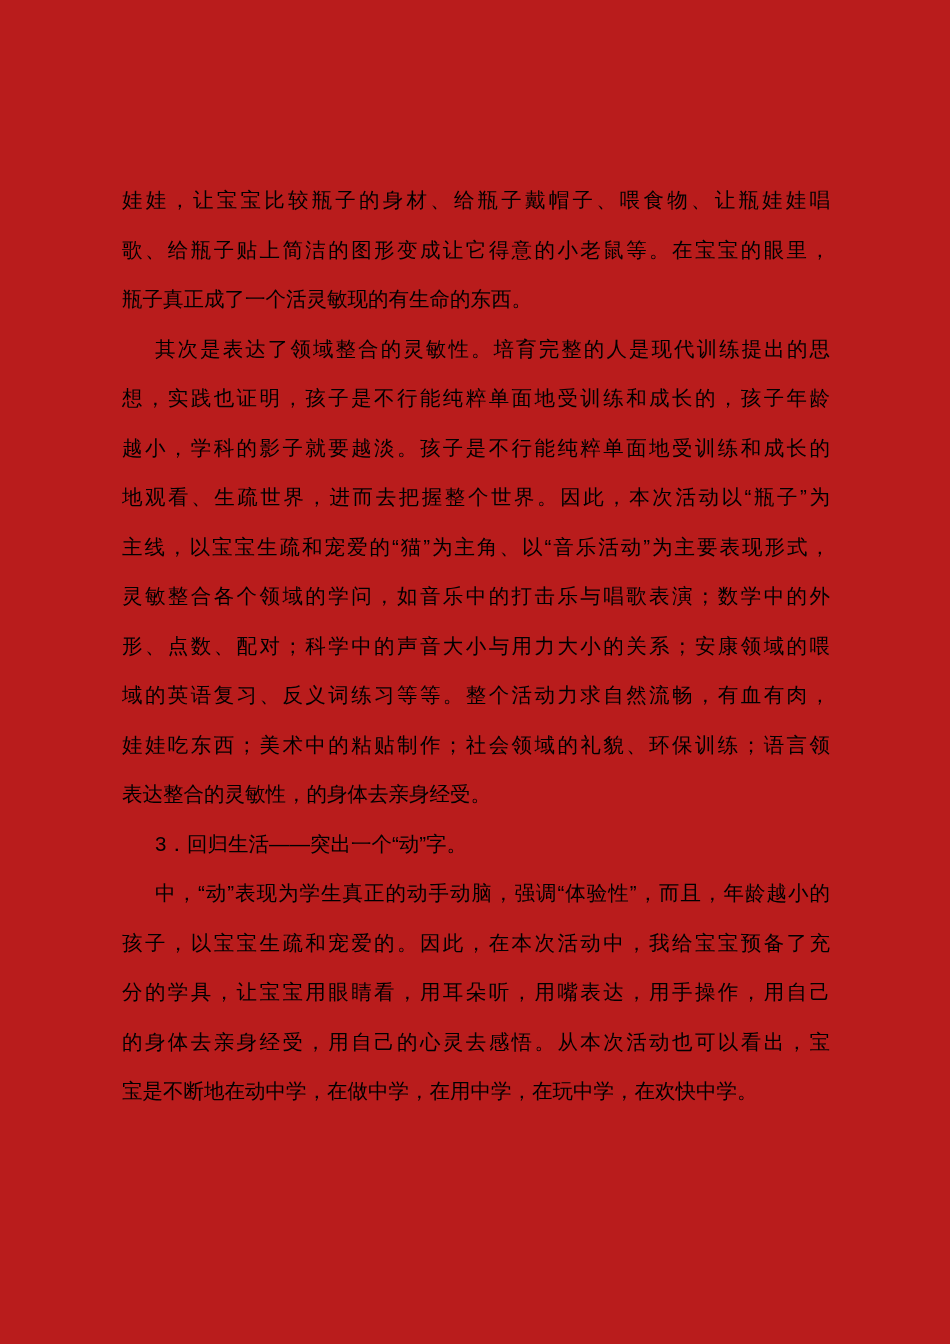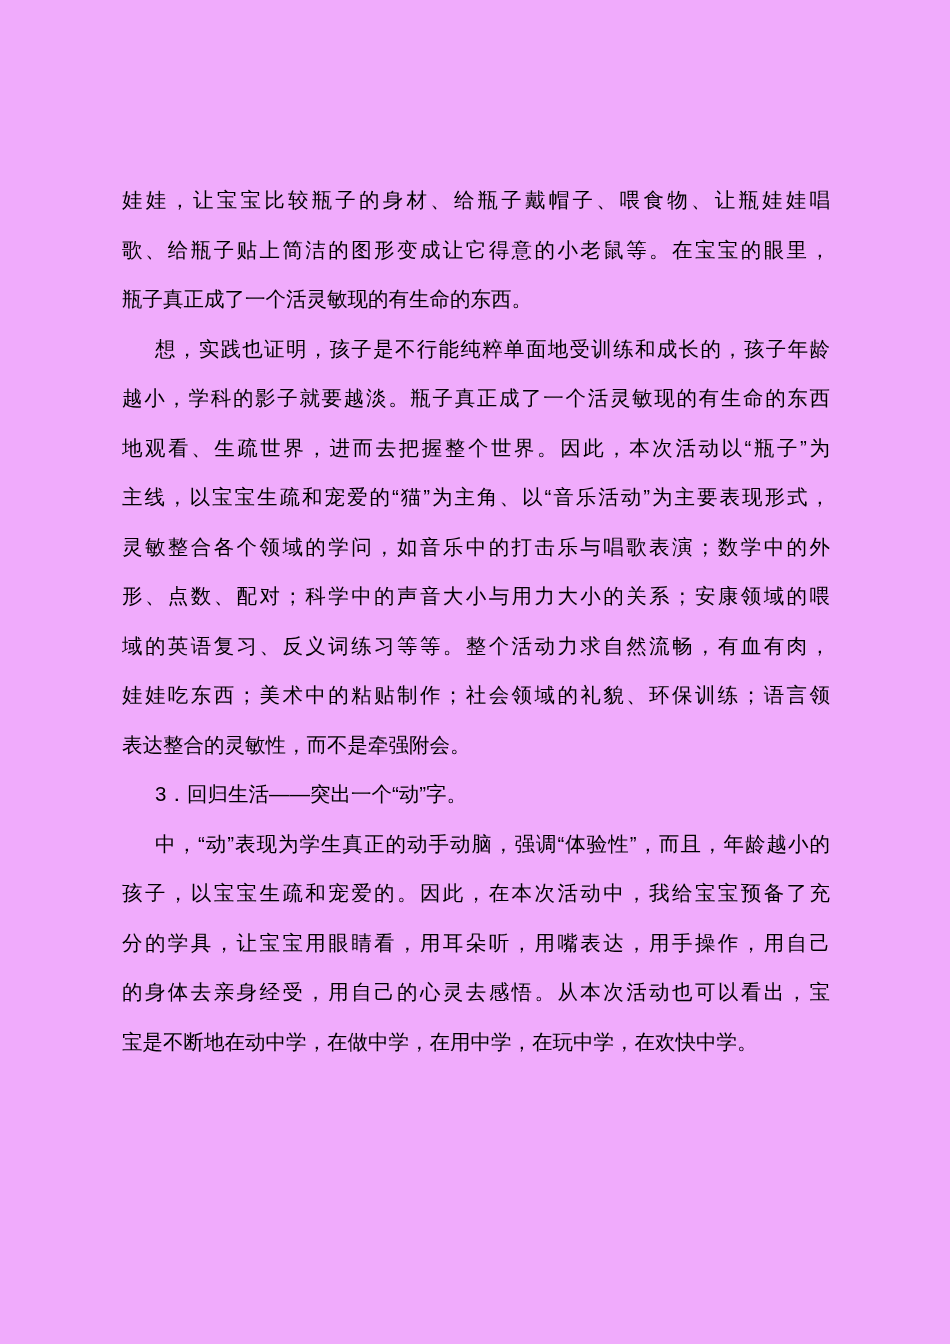--- a/index.html
+++ b/index.html
@@ -4,21 +4,21 @@
 <style>
   html, body {
     margin: 0;
     padding: 0;
     background: #ffffff;
   }
   .page {
     position: relative;
     width: 950px;
     height: 1344px;
-    background: #f0abfc;
+    background: #b91c1c;
     overflow: hidden;
   }
   .text-block {
     position: absolute;
     left: 122px;
     top: 175px;
     width: 708px;
     color: #000000;
     font-family: "Liberation Sans", sans-serif;
     font-size: 20.5px;
@@ -48,29 +48,30 @@
 <body>
 
 <div class="page">
   <div class="text-block">
       <div class="para">
         <div class="line">娃娃，让宝宝比较瓶子的身材、给瓶子戴帽子、喂食物、让瓶娃娃唱</div>
         <div class="line">歌、给瓶子贴上简洁的图形变成让它得意的小老鼠等。在宝宝的眼里，</div>
         <div class="line last">瓶子真正成了一个活灵敏现的有生命的东西。</div>
       </div>
       <div class="para indent">
+        <div class="line">其次是表达了领域整合的灵敏性。培育完整的人是现代训练提出的思</div>
         <div class="line">想，实践也证明，孩子是不行能纯粹单面地受训练和成长的，孩子年龄</div>
-        <div class="line">越小，学科的影子就要越淡。瓶子真正成了一个活灵敏现的有生命的东西</div>
+        <div class="line">越小，学科的影子就要越淡。孩子是不行能纯粹单面地受训练和成长的</div>
         <div class="line">地观看、生疏世界，进而去把握整个世界。因此，本次活动以“瓶子”为</div>
         <div class="line">主线，以宝宝生疏和宠爱的“猫”为主角、以“音乐活动”为主要表现形式，</div>
         <div class="line">灵敏整合各个领域的学问，如音乐中的打击乐与唱歌表演；数学中的外</div>
         <div class="line">形、点数、配对；科学中的声音大小与用力大小的关系；安康领域的喂</div>
         <div class="line">域的英语复习、反义词练习等等。整个活动力求自然流畅，有血有肉，</div>
         <div class="line">娃娃吃东西；美术中的粘贴制作；社会领域的礼貌、环保训练；语言领</div>
-        <div class="line last">表达整合的灵敏性，而不是牵强附会。</div>
+        <div class="line last">表达整合的灵敏性，的身体去亲身经受。</div>
       </div>
       <div class="para indent">
         <div class="line last">3．回归生活——突出一个“动”字。</div>
       </div>
       <div class="para indent">
         <div class="line">中，“动”表现为学生真正的动手动脑，强调“体验性”，而且，年龄越小的</div>
         <div class="line">孩子，以宝宝生疏和宠爱的。因此，在本次活动中，我给宝宝预备了充</div>
         <div class="line">分的学具，让宝宝用眼睛看，用耳朵听，用嘴表达，用手操作，用自己</div>
         <div class="line">的身体去亲身经受，用自己的心灵去感悟。从本次活动也可以看出，宝</div>
         <div class="line last">宝是不断地在动中学，在做中学，在用中学，在玩中学，在欢快中学。</div>

